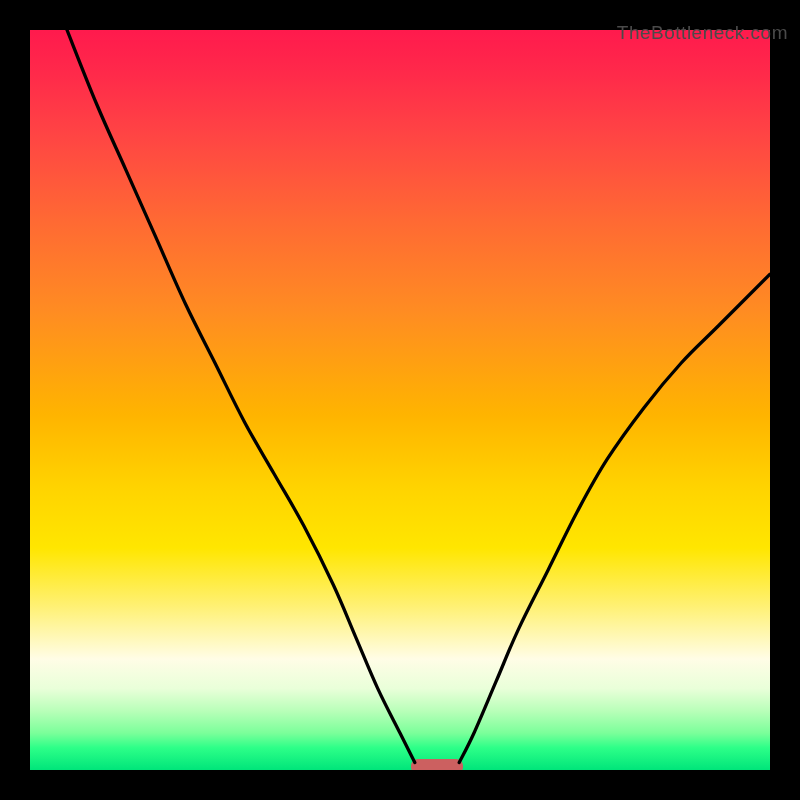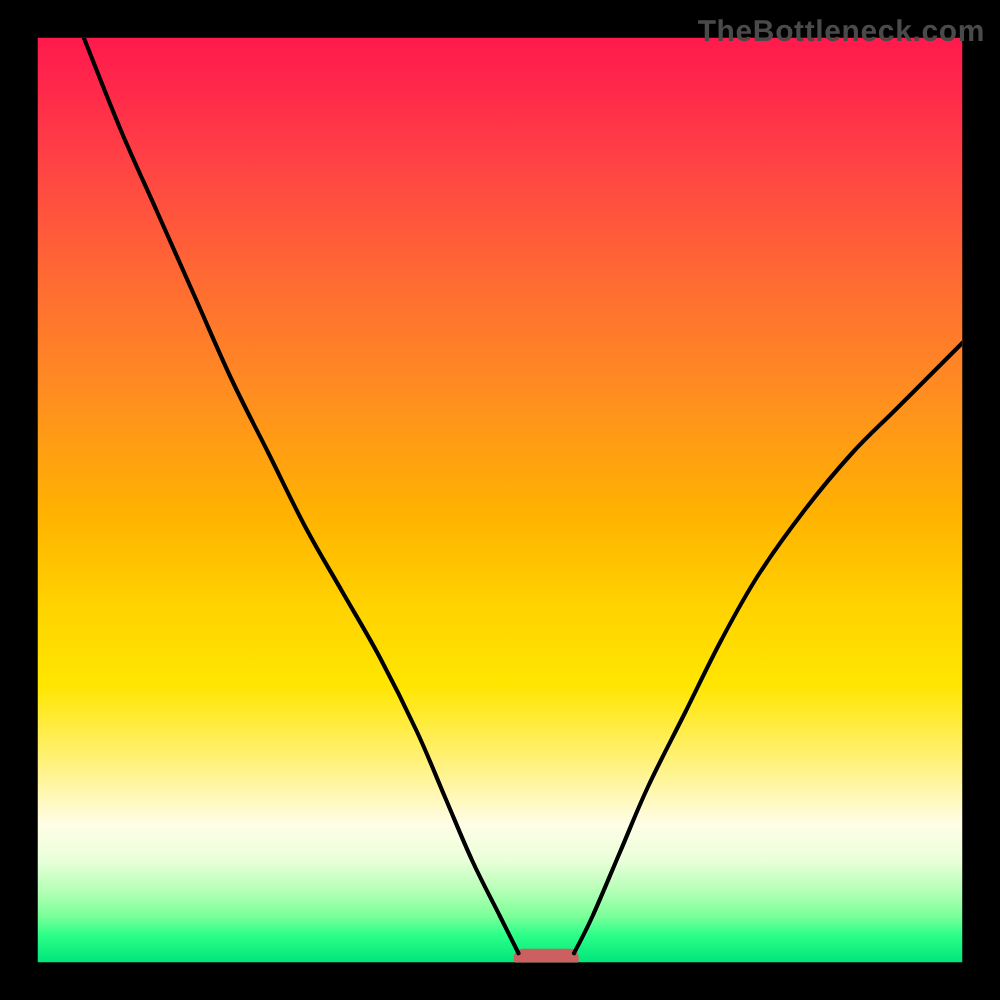--- a/index.html
+++ b/index.html
@@ -14,25 +14,25 @@
   .frame {
     position: absolute;
     left: 0;
     top: 0;
     width: 800px;
     height: 800px;
     background: #000;
   }
   .watermark {
     position: absolute;
-    top: 12px;
+    top: 22px;
     right: 12px;
     color: #4a4a4a;
-    font-size: 24px;
-    font-weight: bold;
+    font-size: 19px;
+    font-weight: normal;
     letter-spacing: 0.5px;
     z-index: 30;
   }
   .plot {
     position: absolute;
     left: 30px;
     top: 30px;
     width: 740px;
     height: 740px;
     overflow: hidden;

